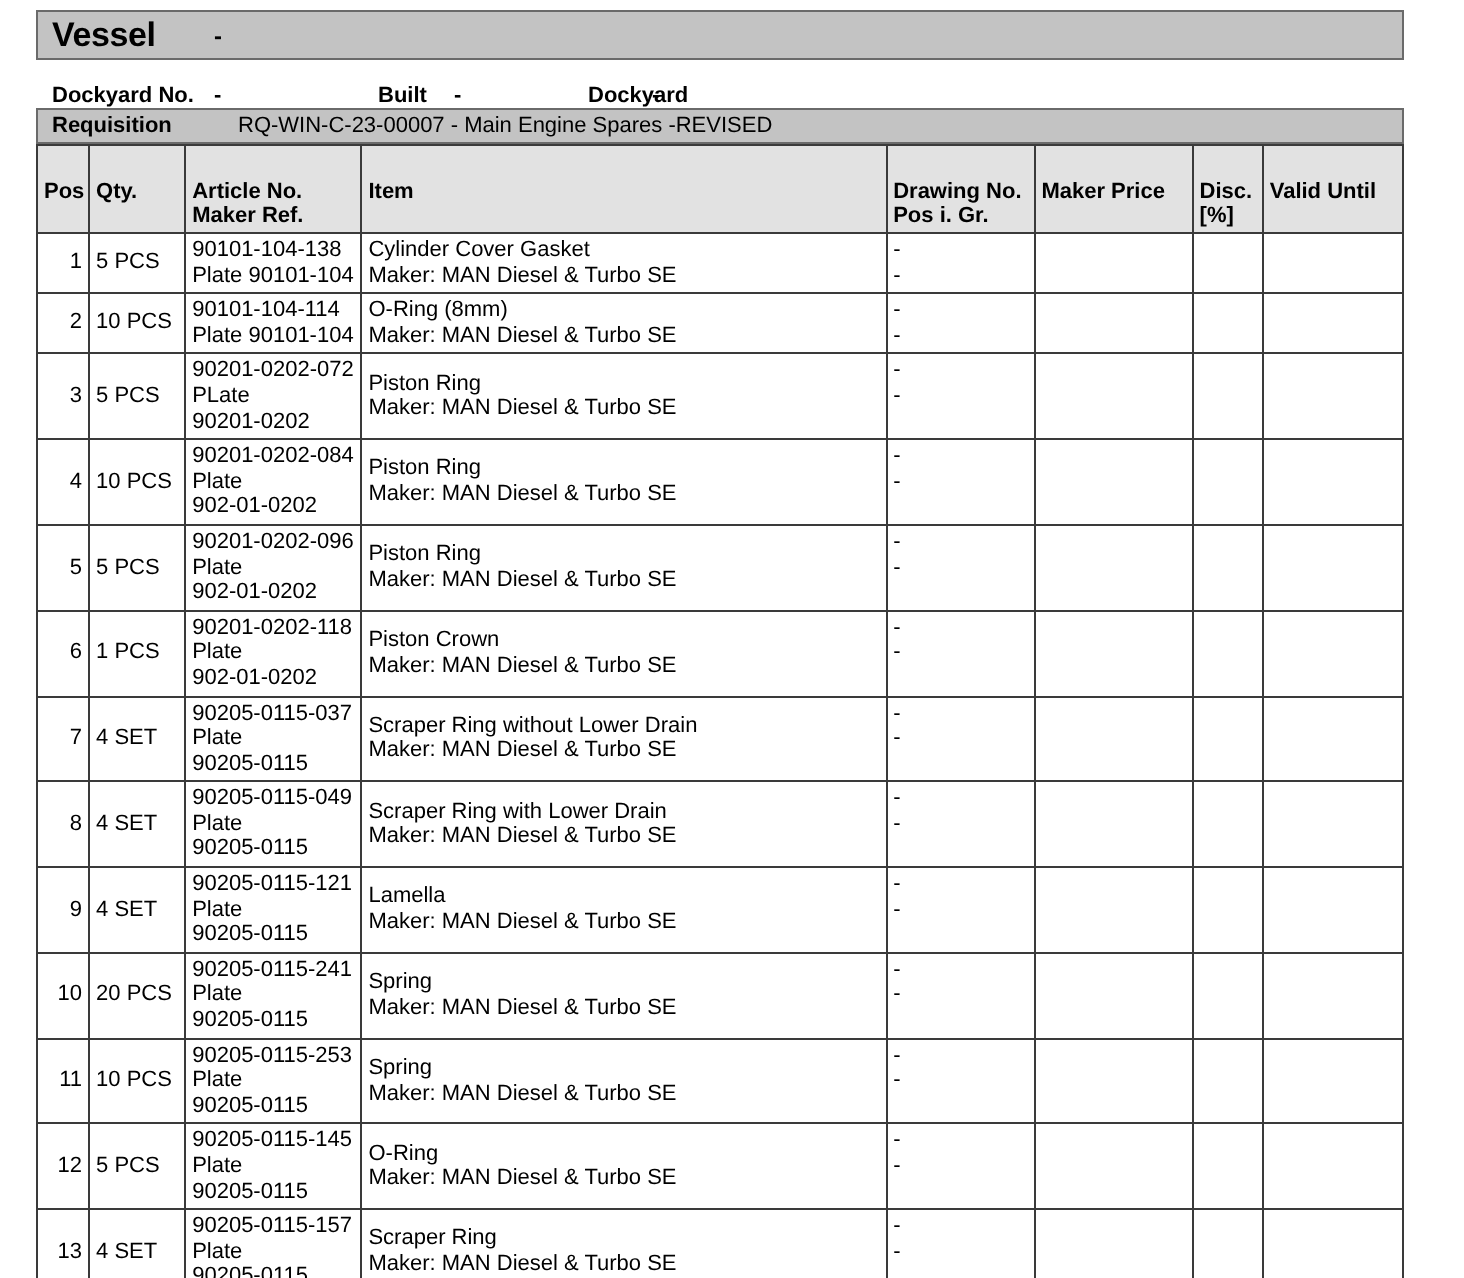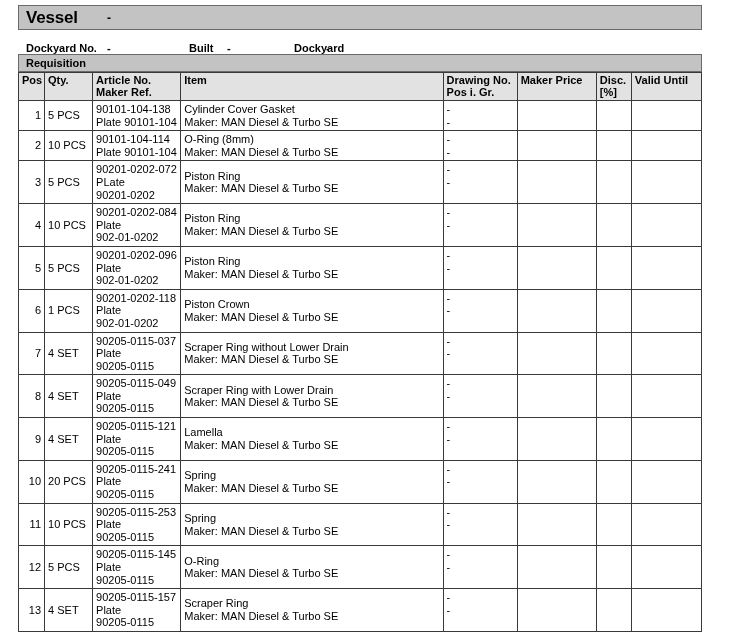--- a/index.html
+++ b/index.html
@@ -113,21 +113,21 @@
     border: 1px solid #3a3a3a;
     padding: 0;
     vertical-align: top;
     box-sizing: border-box;
   }
   .spares-table thead th {
     background: #e2e2e2;
     font-weight: bold;
     font-size: 11px;
     height: 26px;
-    padding: 2px 3px 2px 3px;
+    padding: 18px 3px 2px 3px;
     text-align: left;
     line-height: 11.5px;
     white-space: pre-line;
     vertical-align: top;
   }
   th.c-pos    { width: 26px; }
   th.c-qty    { width: 48px; text-align: center; }
   th.c-art    { width: 88px; }
   th.c-item   { width: 262px; }
   th.c-draw   { width: 74px; }
@@ -176,20 +176,21 @@
       <span class="vl2-item dockno-value">-</span>
       <span class="vl2-item built-label">Built</span>
       <span class="vl2-item built-value">-</span>
       <span class="vl2-item dockyard-label">Dockyard</span>
       <span class="vl2-item dockyard-value">-</span>
     </div>
   </div>
 
   <div class="req-bar">
     <span class="req-label">Requisition</span>
+    <span class="req-value">RQ-WIN-C-23-00007 - Main Engine Spares -REVISED</span>
   </div>
 
   <table class="spares-table">
     <thead>
       <tr>
         <th class="c-pos">Pos</th>
         <th class="c-qty">Qty.</th>
         <th class="c-art">Article No.
 Maker Ref.</th>
         <th class="c-item">Item</th>

